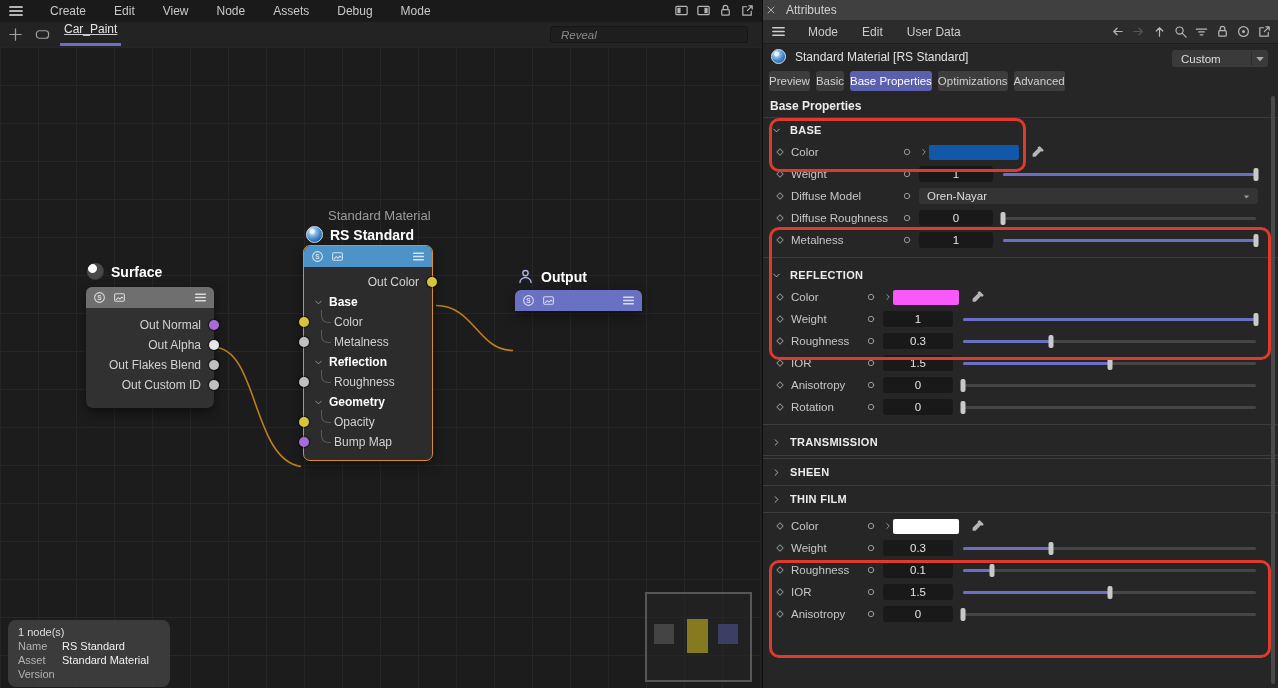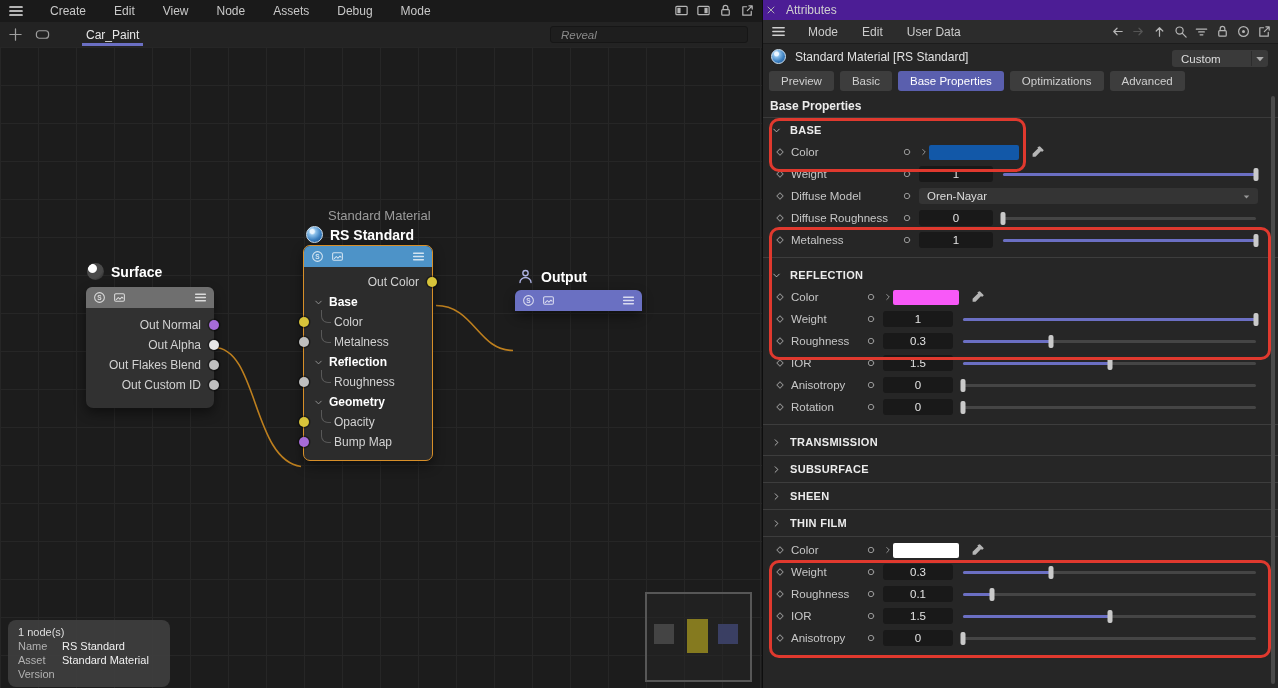--- a/index.html
+++ b/index.html
@@ -14,21 +14,21 @@
            display:flex;align-items:center;gap:0;border-bottom:1px solid #141414;}
   #i-mainmenu{width:20px;height:16px;margin:0 10px 0 6px;color:#e8e8e8;}
   #menu-items{display:flex;}
   .mitem{font-size:12px;color:#c9c9c9;padding:0 14px;cursor:default;}
   #win-controls{position:absolute;left:674px;top:3px;display:flex;gap:7px;color:#9f9f9f;}
   
   #etb{position:absolute;left:0;top:22px;width:762px;height:25px;background:#232323;
        display:flex;align-items:center;border-bottom:1px solid #181818;}
   #i-plus{margin-left:8px;color:#9f9f9f;}
   #i-tag{margin-left:12px;color:#9f9f9f;}
-  .ntab{position:relative;margin-left:30px;height:25px;display:flex;align-items:center;padding:0 6px;}
+  .ntab{position:relative;margin-left:8px;height:25px;display:flex;padding:0 6px;text-decoration:underline;}
   .ntab span{font-size:12px;color:#e6e6e6;}
   .ntab::after{content:"";position:absolute;left:2px;right:2px;bottom:1px;height:3px;background:var(--accent);}
   .reveal{margin-left:auto;margin-right:14px;width:176px;height:15px;background:#1e1e1e;
           border:1px solid #161616;border-radius:3px;color:#bbb;font-size:11.5px;
           font-style:italic;padding:0 10px;outline:none;font-family:inherit;}
   .reveal::placeholder{color:#8a8a8a;}
   
   #graph{position:absolute;left:0;top:47px;width:762px;height:641px;background:#1c1c1c;
          background-image:linear-gradient(#262626 1px,transparent 1px),
                           linear-gradient(90deg,#262626 1px,transparent 1px);
@@ -66,36 +66,36 @@
            border-radius:8px;padding:6px 10px 7px;font-size:11px;color:#dedede;}
   #infobox .frow{display:flex;margin-top:2px;}
   #infobox .flab{width:44px;color:#b2b2b2;}
   #infobox .fval{color:#f0f0f0;}
   #minimap{position:absolute;left:645px;top:545px;width:103px;height:86px;
            border:2px solid #575757;background:rgba(38,38,38,.55);}
   .mmrect{position:absolute;}
   
   #panel{position:absolute;left:762px;top:0;width:516px;height:688px;background:#262626;
          border-left:1px solid #0e0e0e;box-sizing:border-box;}
-  #ptabstrip{position:absolute;left:0;top:0;right:0;height:20px;background:#4c1d95;
+  #ptabstrip{position:absolute;left:0;top:0;right:0;height:20px;background:#404040;
              display:flex;align-items:center;gap:9px;padding-left:2px;font-size:12px;color:#d0d0d0;}
   #ptoolbar{position:absolute;left:0;top:20px;right:0;height:23px;background:#2c2c2c;
             display:flex;align-items:center;border-bottom:1px solid #1c1c1c;}
   #i-phamb{margin:0 10px 0 8px;color:#cfcfcf;}
   .pmenu{font-size:12px;color:#cccccc;padding:0 12px;}
   #nav-icons{margin-left:auto;margin-right:6px;display:flex;gap:6px;align-items:center;}
   #objrow{position:absolute;left:0;top:43px;right:0;height:27px;display:flex;align-items:center;}
   #objrow .ballicon{width:15px;height:15px;margin-left:8px;}
   #obj-title{margin-left:9px;font-size:12px;color:#e2e2e2;}
   .preset{position:absolute;right:10px;top:7px;width:96px;height:17px;background:#3a3a3a;
           border-radius:3px;display:flex;align-items:center;font-size:11.5px;color:#ddd;}
   .preset .plab{flex:1;padding-left:9px;}
   .preset .pcaret{width:16px;height:15px;border-left:1px solid #2c2c2c;display:flex;align-items:center;justify-content:center;color:#aaa;}
   #ptabs{position:absolute;left:6px;top:71px;right:0;height:22px;display:flex;gap:6px;}
-  .ptab{height:20px;padding:0 12px;border-radius:3px;background:#3d3d3d;color:#cfcfcf;
+  .ptab{height:20px;padding:0 0;border-radius:3px;background:#3d3d3d;color:#cfcfcf;
         font-size:11.5px;display:flex;align-items:center;}
   .ptab.active{background:var(--tabactive);color:#fff;}
   #pheading{position:absolute;left:0;top:94px;right:0;height:24px;display:flex;align-items:center;
             padding-left:7px;font-size:12px;font-weight:bold;color:#ececec;border-bottom:1px solid #3a3a3a;box-sizing:border-box;}
   #props{position:absolute;left:0;top:119px;right:0;}
   .sechead{height:22px;display:flex;align-items:center;gap:8px;padding-left:8px;}
   .sechead .icon{width:11px;height:11px;color:#c0c0c0;}
   .seclabel{font-size:11px;font-weight:bold;color:#ececec;letter-spacing:.3px;}
   .secdiv{border-top:1px solid #3d3d3d;margin:2px 0;}
   .secdiv.big{margin:6px 0;}
@@ -755,28 +755,20 @@
         <div class="secdiv big"></div>
         <div class="sechead">
           <span class="icon">
             <svg viewBox="0 0 16 16" fill="none" stroke="currentColor" stroke-width="1.3" stroke-linecap="round" stroke-linejoin="round">
               <path d="M6 4l4 4-4 4"></path>
             </svg>
           </span>
           <span class="seclabel">TRANSMISSION</span>
         </div>
         <div class="secdiv"></div>
-        <div class="sechead">
-          <span class="icon">
-            <svg viewBox="0 0 16 16" fill="none" stroke="currentColor" stroke-width="1.3" stroke-linecap="round" stroke-linejoin="round">
-              <path d="M6 4l4 4-4 4"></path>
-            </svg>
-          </span>
-          <span class="seclabel">SUBSURFACE</span>
-        </div>
         <div class="secdiv"></div>
         <div class="sechead">
           <span class="icon">
             <svg viewBox="0 0 16 16" fill="none" stroke="currentColor" stroke-width="1.3" stroke-linecap="round" stroke-linejoin="round">
               <path d="M6 4l4 4-4 4"></path>
             </svg>
           </span>
           <span class="seclabel">SHEEN</span>
         </div>
         <div class="secdiv"></div>

